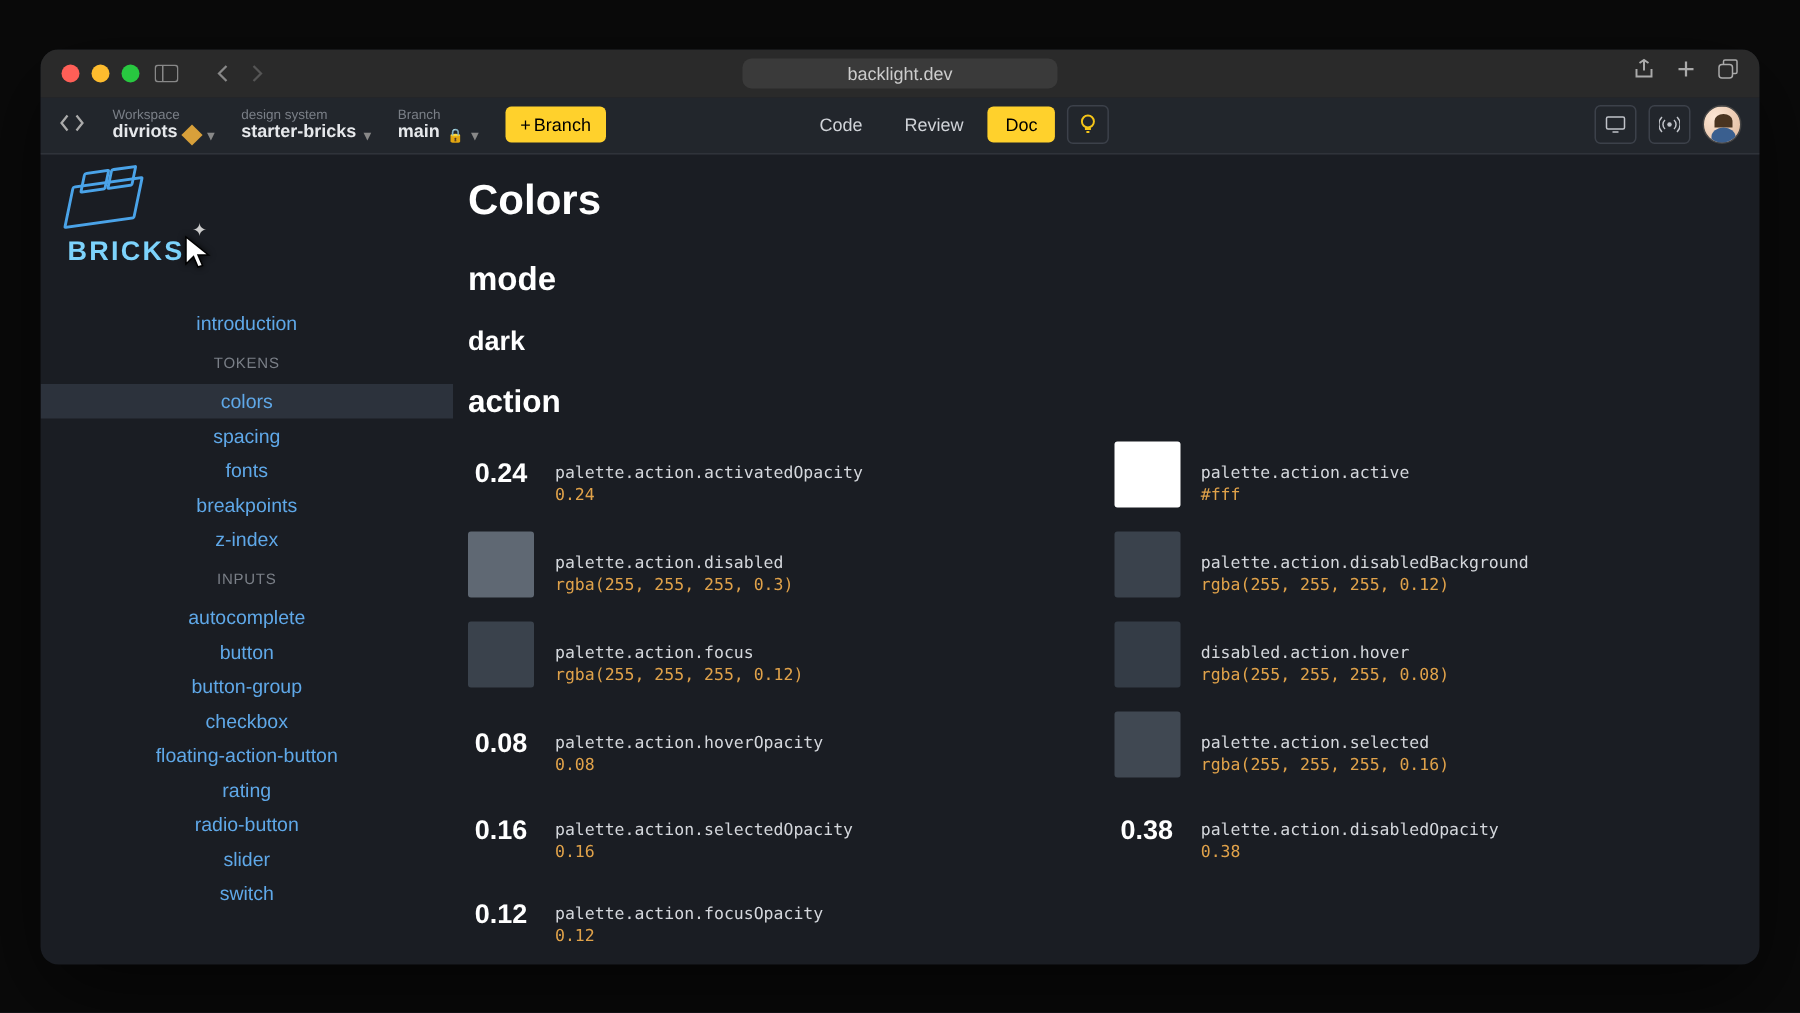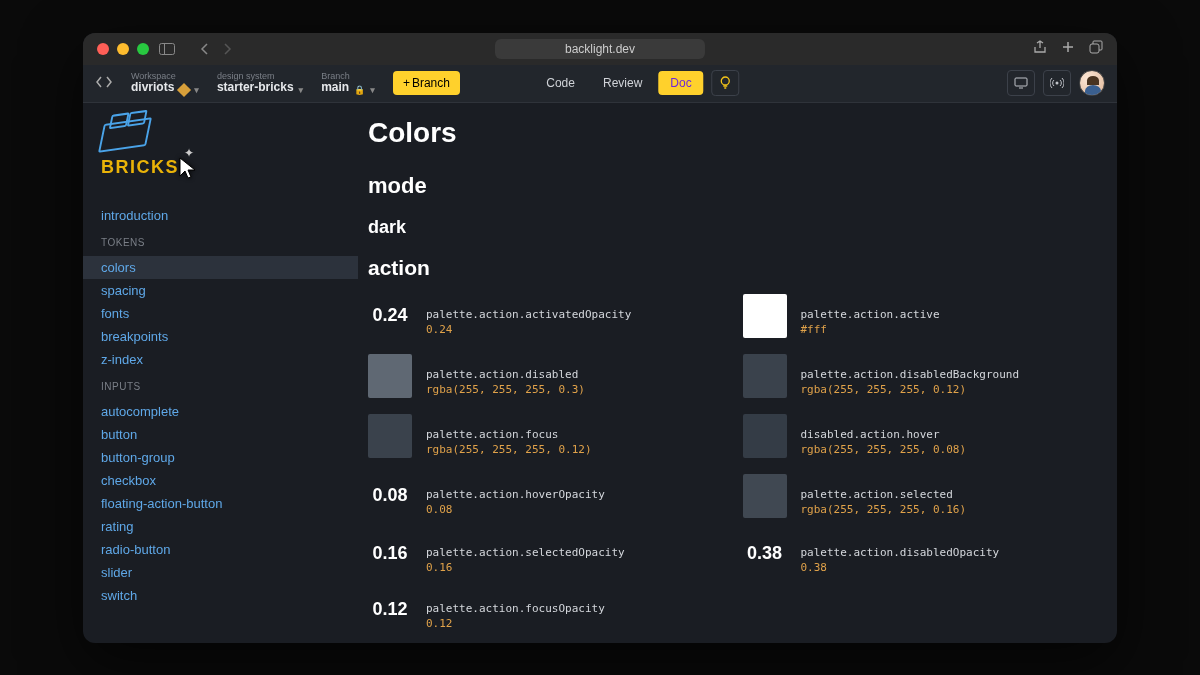--- a/index.html
+++ b/index.html
@@ -8,21 +8,21 @@
     font-family: -apple-system, BlinkMacSystemFont, "Segoe UI", sans-serif;
     color: #fff;
     width: 1200px;
     height: 675px;
     overflow: hidden;
     display: flex;
     align-items: center;
     justify-content: center;
   }
   .window {
-    width: 1034px;
+    width: 1146px;
     height: 610px;
     background: #1a1d23;
     border-radius: 12px;
     overflow: hidden;
     display: flex;
     flex-direction: column;
     box-shadow: 0 20px 60px rgba(0,0,0,0.6);
     position: relative;
   }
 
@@ -85,21 +85,21 @@
     font-size: 12px;
     font-weight: 500;
     display: flex; align-items: center; gap: 2px;
   }
   .header-center {
     position: absolute;
     left: 50%; transform: translateX(-32%);
     display: flex; gap: 4px; align-items: center;
   }
   .tab { padding: 5px 12px; font-size: 12px; color: #d0d3d8; border-radius: 4px;}
-  .tab.active { background: #ffd12c; color: #6d28d9; font-weight: 500;}
+  .tab.active { background: #ffd12c; color: #000000; font-weight: 500;}
   .icon-btn {
     width: 28px; height: 26px;
     border: 1px solid #3c414a;
     border-radius: 4px;
     display: flex; align-items: center; justify-content: center;
     color: #f5c518;
     margin-left: 4px;
     font-size: 13px;
   }
   .header-right {
@@ -151,35 +151,35 @@
   .logo-brick::before, .logo-brick::after {
     content:"";
     position:absolute; top:-10px;
     width:14px; height:10px;
     border:2px solid #4aa3e8;
     border-radius:2px;
   }
   .logo-brick::before{ left:4px; }
   .logo-brick::after{ right:4px; }
   .logo-text {
-    color: #eab308;
+    color: #7dd3fc;
     font-weight: 800;
     font-size: 18px;
     letter-spacing: 1.5px;
   }
   .cursor {
     position: absolute;
     top: 35px; left: 95px;
     width: 24px; height: 32px;
     pointer-events: none;
   }
   .cursor svg { filter: drop-shadow(0 0 2px rgba(0,0,0,0.8)); }
   .cursor .spark { position:absolute; top:-10px; left:6px; font-size:12px; color:#ccc;}
 
-  .nav-list { padding: 10px 0; }
+  .nav-list { padding: 10px 0; text-align: center; }
   .nav-section-label {
     color: #7a7f87;
     font-size: 10px;
     letter-spacing: 0.5px;
     padding: 10px 18px 8px;
     font-weight: 500;
   }
   .nav-item {
     padding: 4px 18px;
     color: #5fa8e8;

